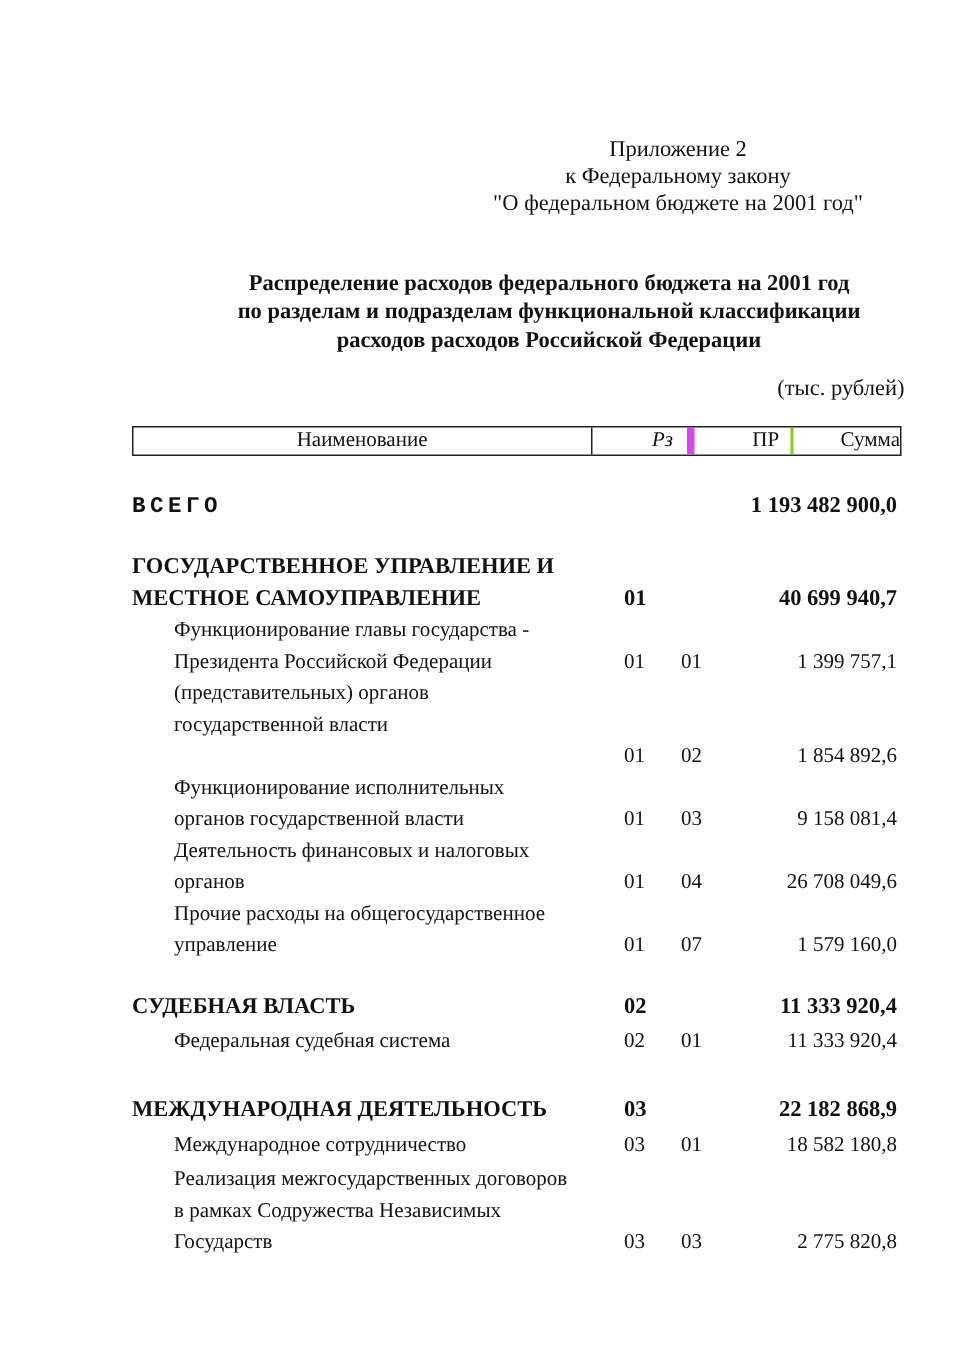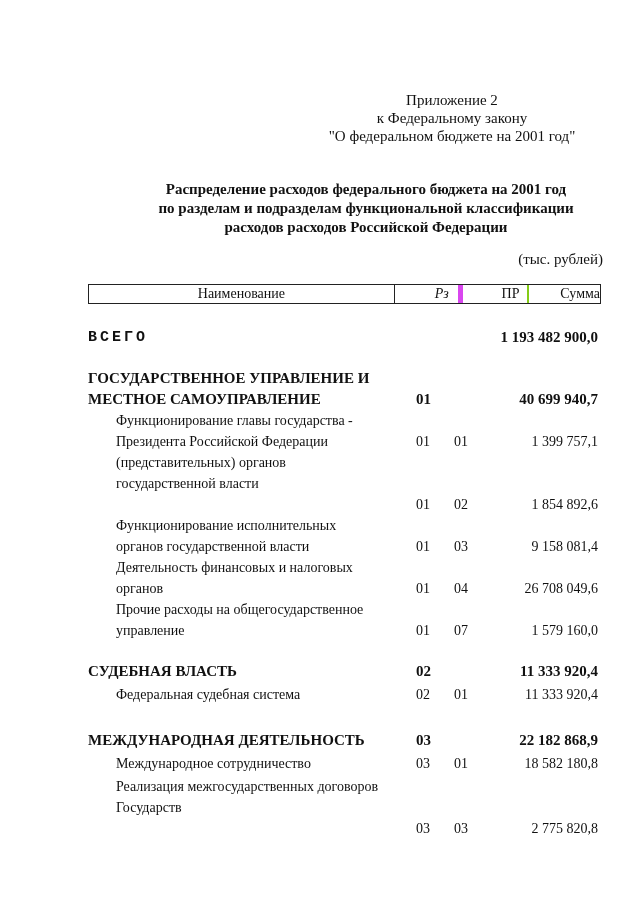--- a/index.html
+++ b/index.html
@@ -225,18 +225,19 @@
     <span class="line">Международное сотрудничество</span>
   </div>
   <div class="rz">03</div>
   <div class="pr">01</div>
   <div class="sum">18 582 180,8</div>
 </div>
 
 <div class="row sub" style="top:776px;height:63px;">
   <div class="name">
     <span class="line">Реализация межгосударственных договоров</span>
+    <span class="line">в рамках Содружества Независимых</span>
     <span class="line">Государств</span>
   </div>
   <div class="rz">03</div>
   <div class="pr">03</div>
   <div class="sum">2 775 820,8</div>
 </div>
 
 </body></html>

